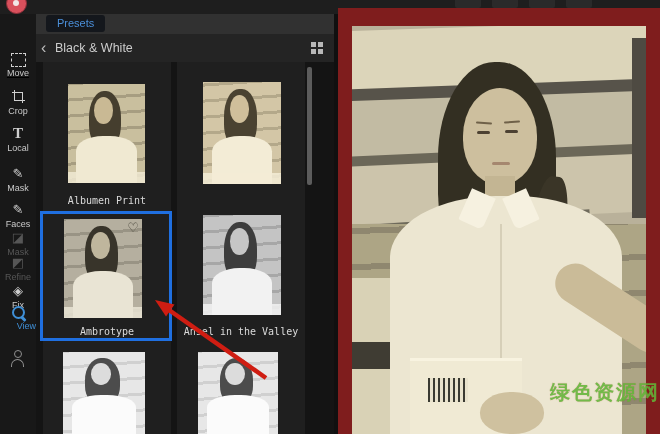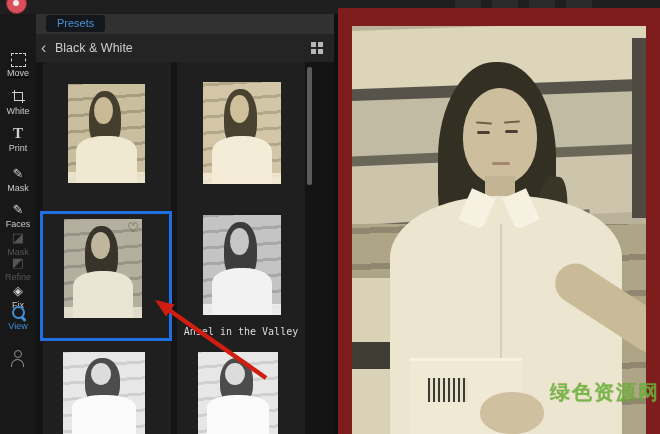--- a/index.html
+++ b/index.html
@@ -12,21 +12,21 @@
         background:#d9505c;border:1px solid #8c2e38;}
   .logo::after{content:"";position:absolute;left:6px;top:6px;width:6px;height:6px;border-radius:50%;background:#f2e6e6;}
   .winbtn{position:absolute;top:0;height:8px;width:26px;background:#2a2a2a;border-radius:0 0 2px 2px;}
 
   
   .sidebar{position:absolute;left:0;top:14px;width:36px;height:420px;background:#181818;}
   .s-item{position:absolute;left:0;width:36px;text-align:center;cursor:default;}
   .s-ico{display:block;height:16px;line-height:15px;font-size:13px;color:#cfcfcf;}
   .s-lbl{display:block;font-size:9px;color:#c9c9c9;margin-top:1px;}
   .s-item.disabled .s-ico,.s-item.disabled .s-lbl{color:#565656;}
-  .s-item.active .s-lbl{color:#3f8fd6;}
+  .s-item.active .s-lbl{color:#3f8fd6;text-align:right;}
   .icon-move{display:inline-block;width:13px;height:12px;border:1px dashed #d0d0d0;margin-top:2px;}
   .icon-crop{display:inline-block;position:relative;width:13px;height:13px;margin-top:1px;}
   .icon-crop::before{content:"";position:absolute;left:2px;top:0;bottom:2px;right:0;
         border-left:1.6px solid #d0d0d0;border-bottom:1.6px solid #d0d0d0;}
   .icon-crop::after{content:"";position:absolute;left:0;top:2px;right:2px;bottom:0;
         border-top:1.6px solid #d0d0d0;border-right:1.6px solid #d0d0d0;}
   .icon-view{display:inline-block;position:relative;width:9px;height:9px;margin-top:2px;
         border:2px solid #3f8fd6;border-radius:50%;}
   .icon-view::after{content:"";position:absolute;left:8px;top:8px;width:2.5px;height:6px;
         background:#3f8fd6;transform:rotate(-45deg);border-radius:1px;}
@@ -121,25 +121,25 @@
   </div>
   <div class="logo"></div>
 
   <div class="sidebar">
     <div class="s-item" style="top:37px;text-decoration:underline;">
       <span class="s-ico"><span class="icon-move"></span></span>
       <span class="s-lbl">Move</span>
     </div>
     <div class="s-item" style="top:75px;">
       <span class="s-ico"><span class="icon-crop"></span></span>
-      <span class="s-lbl">White</span>
+      <span class="s-lbl">Crop</span>
     </div>
     <div class="s-item" style="top:112px;">
       <span class="s-ico" style="font-family:'Liberation Serif',serif;font-size:15px;font-weight:bold;">T</span>
-      <span class="s-lbl">Print</span>
+      <span class="s-lbl">Local</span>
     </div>
     <div class="s-item" style="top:152px;">
       <span class="s-ico">✎</span>
       <span class="s-lbl">Mask</span>
     </div>
     <div class="s-item" style="top:188px;">
       <span class="s-ico">✎</span>
       <span class="s-lbl">Faces</span>
     </div>
     <div class="s-item disabled" style="top:216px;">
@@ -179,39 +179,41 @@
       <div class="gcol" style="left:7px;"></div>
       <div class="gcol" style="left:141px;"></div>
 
       <div class="thumb tone-sepia" style="left:32px;top:22px;width:77px;height:99px;">
         <div class="t-beams"></div>
           <div class="t-hair"></div>
           <div class="t-face"></div>
           <div class="t-shirt"></div>
           <div class="t-desk"></div>
       </div>
+      <div class="p-label" style="left:5px;top:133px;">Albumen Print</div>
 
       <div class="thumb tone-sepia2" style="left:167px;top:20px;width:78px;height:102px;">
         <div class="t-beams"></div>
           <div class="t-hair"></div>
           <div class="t-face"></div>
           <div class="t-shirt"></div>
           <div class="t-desk"></div>
       </div>
 
       <div class="sel-box" style="left:4px;top:149px;width:126px;height:124px;">
         <div class="thumb tone-graysepia" style="left:21px;top:5px;width:78px;height:99px;">
           <div class="t-beams"></div>
             <div class="t-hair"></div>
             <div class="t-face"></div>
             <div class="t-shirt"></div>
             <div class="t-desk"></div>
           <span class="heart">♡</span>
         </div>
       </div>
+      <div class="p-label" style="left:5px;top:264px;">Ambrotype</div>
 
       <div class="thumb tone-gray" style="left:167px;top:153px;width:78px;height:100px;">
         <div class="t-beams"></div>
           <div class="t-hair"></div>
           <div class="t-face"></div>
           <div class="t-shirt"></div>
           <div class="t-desk"></div>
       </div>
       <div class="p-label" style="left:139px;top:264px;">Ansel in the Valley</div>
 

